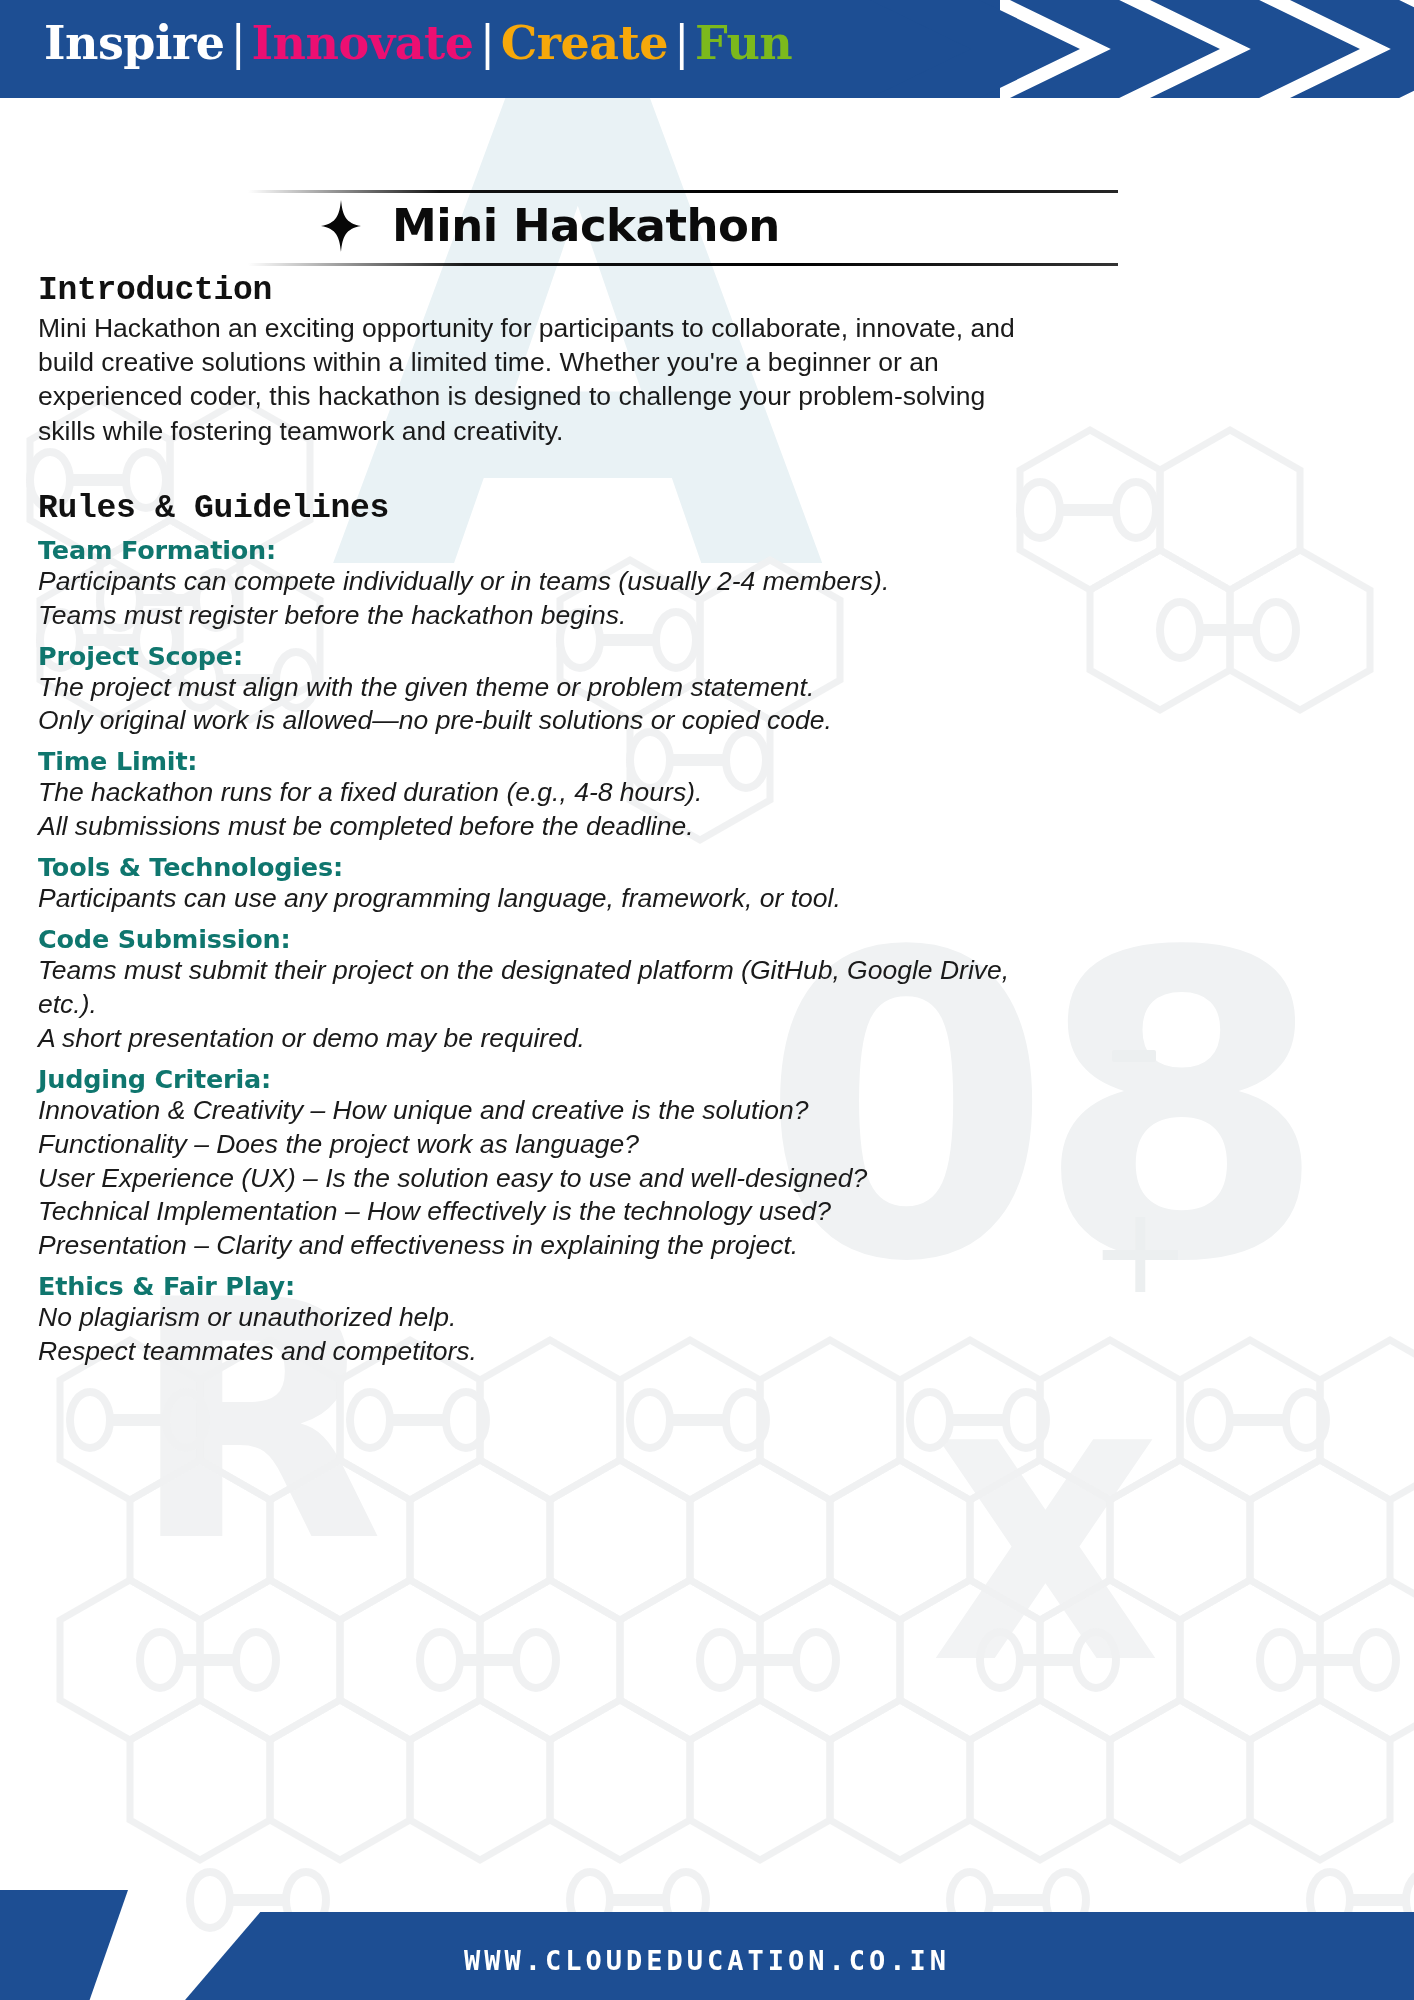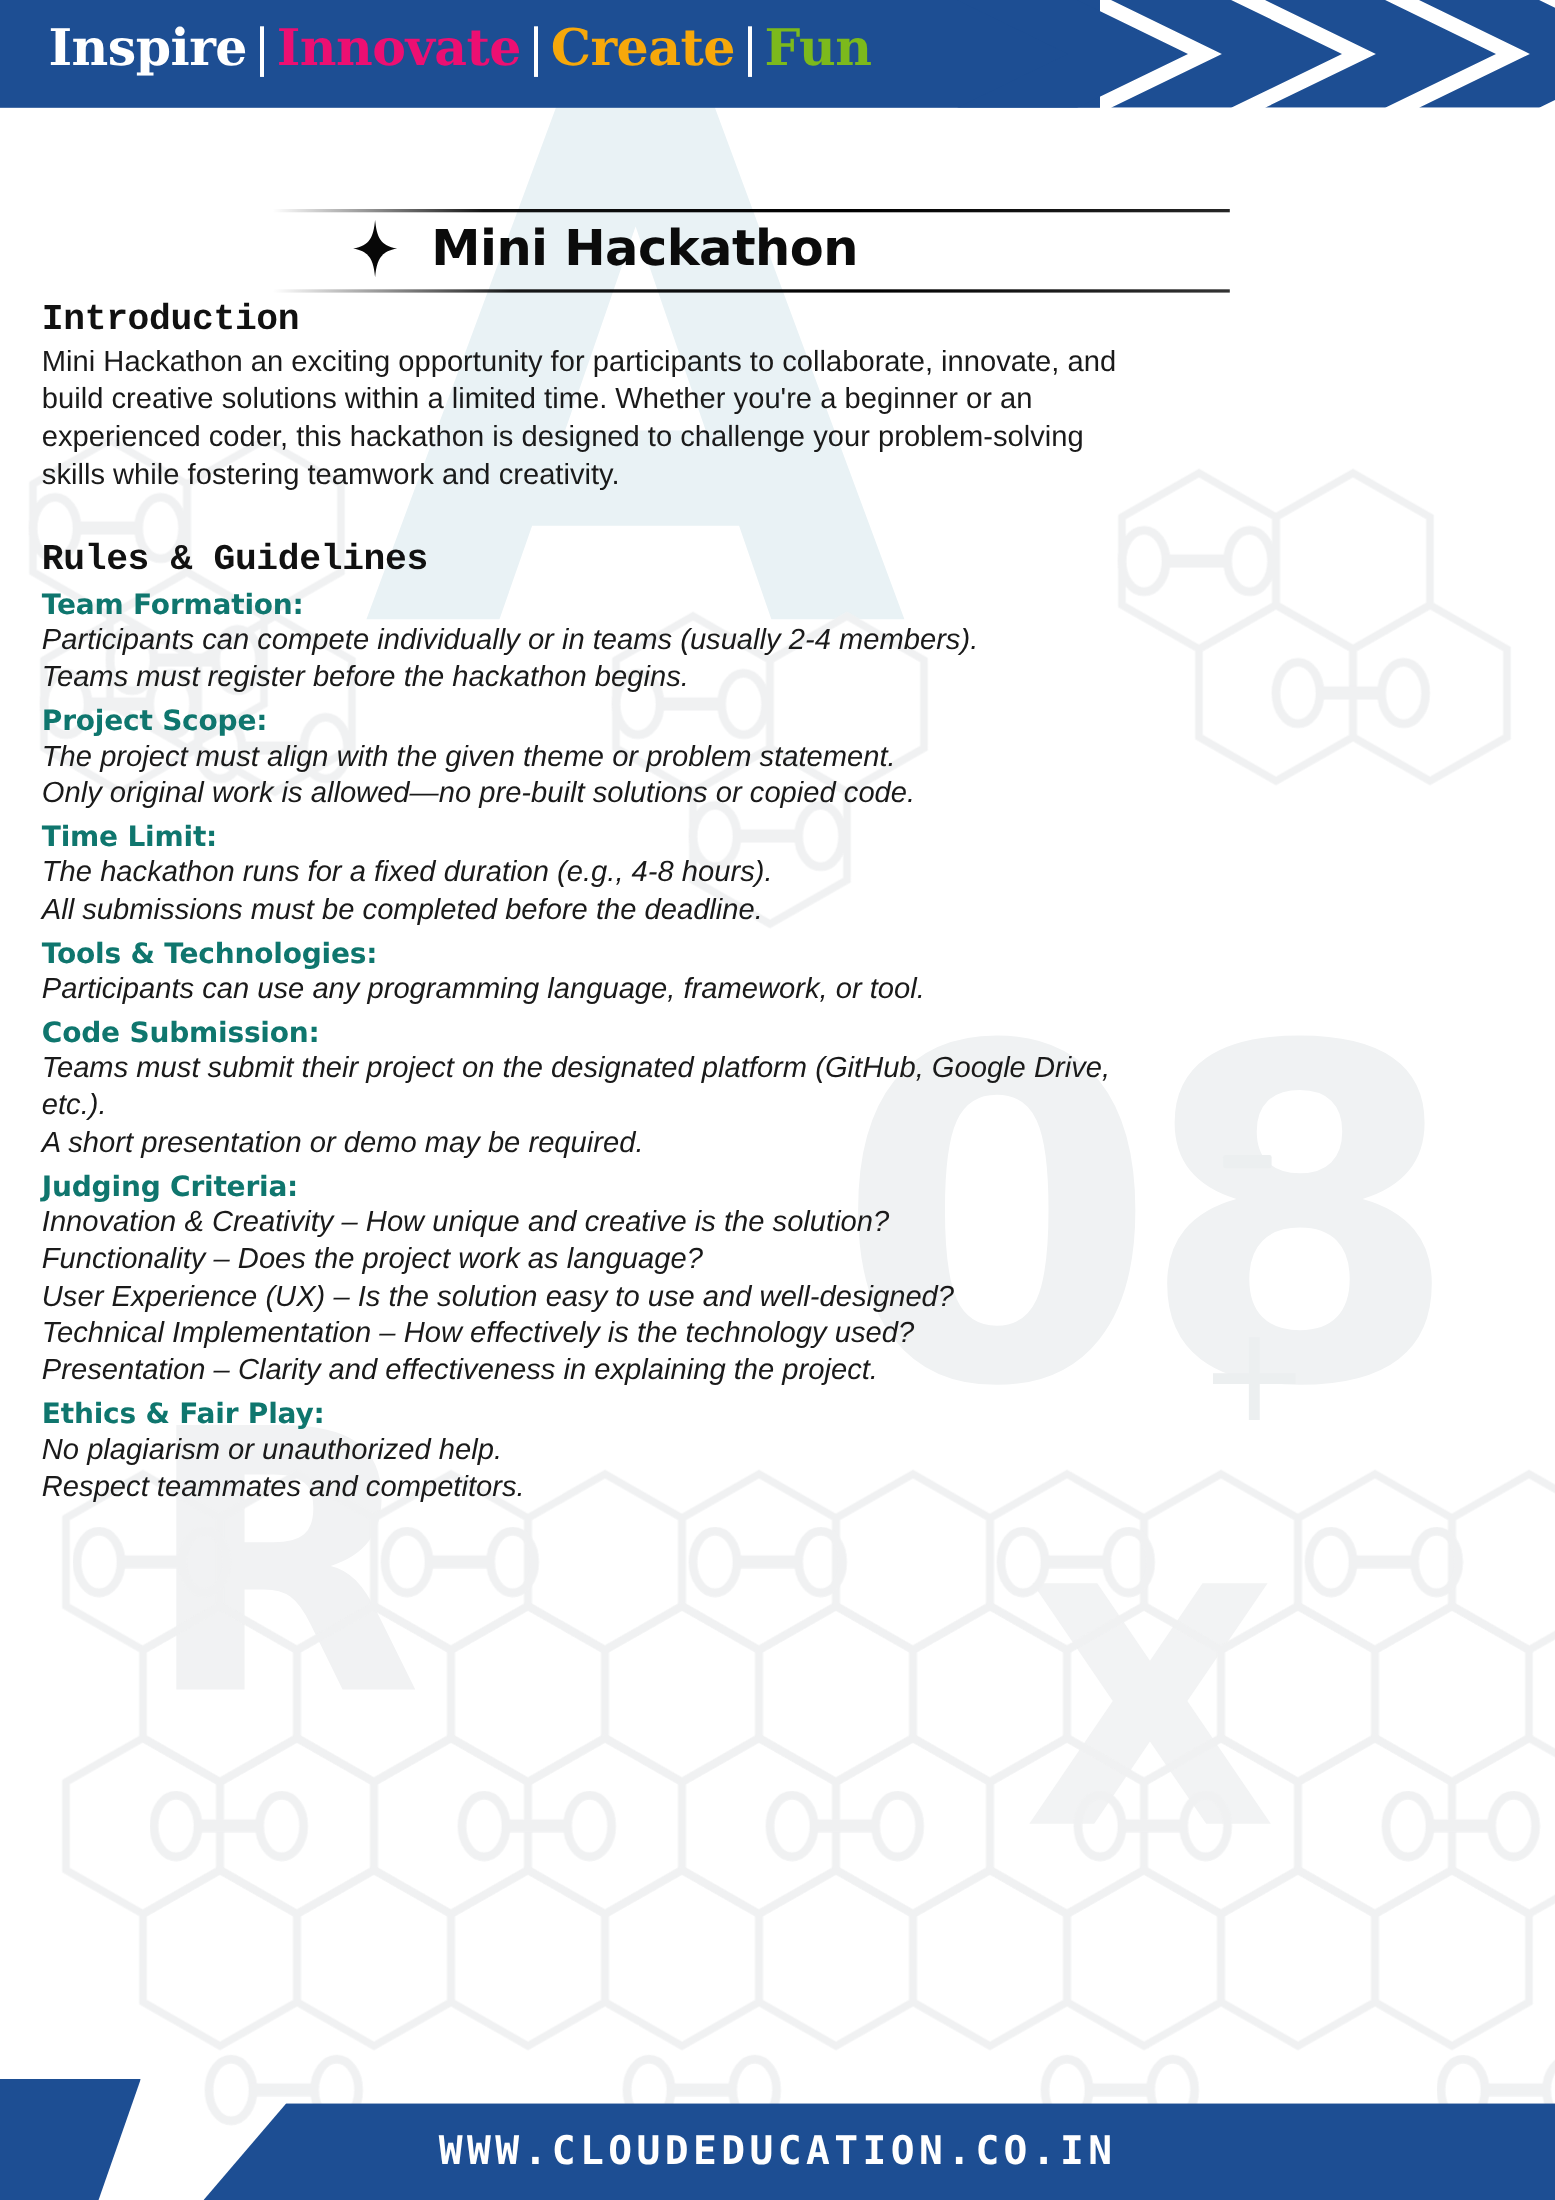--- a/index.html
+++ b/index.html
@@ -252,21 +252,21 @@
   }
   .footer-url {
     position: absolute;
     left: 0;
     bottom: 24px;
     width: 1414px;
     text-align: center;
     color: #ffffff;
     font-family: "DejaVu Sans Mono", monospace;
     font-weight: 700;
-    font-size: 36px;
+    font-size: 27px;
     letter-spacing: 4px;
   }
 </style>
 </head>
 <body>
 
 <div class="page">
 
   <div class="bg-layer">
 

